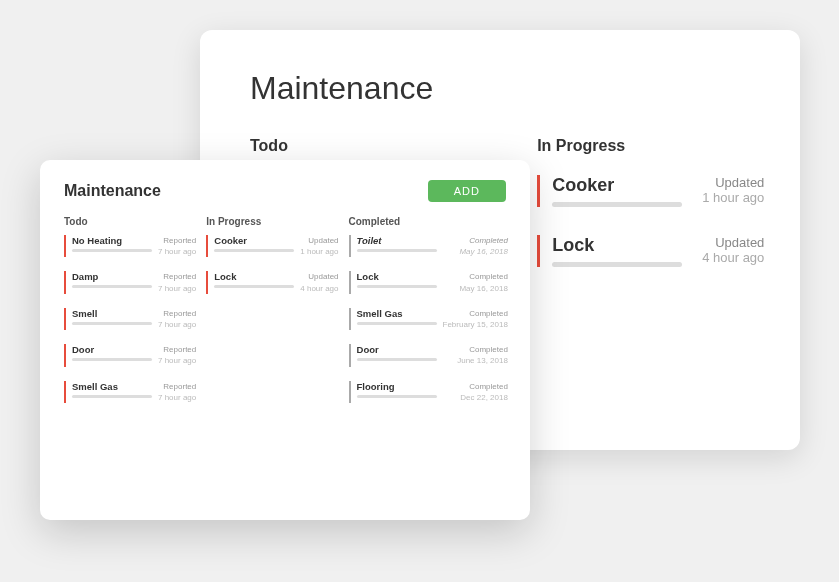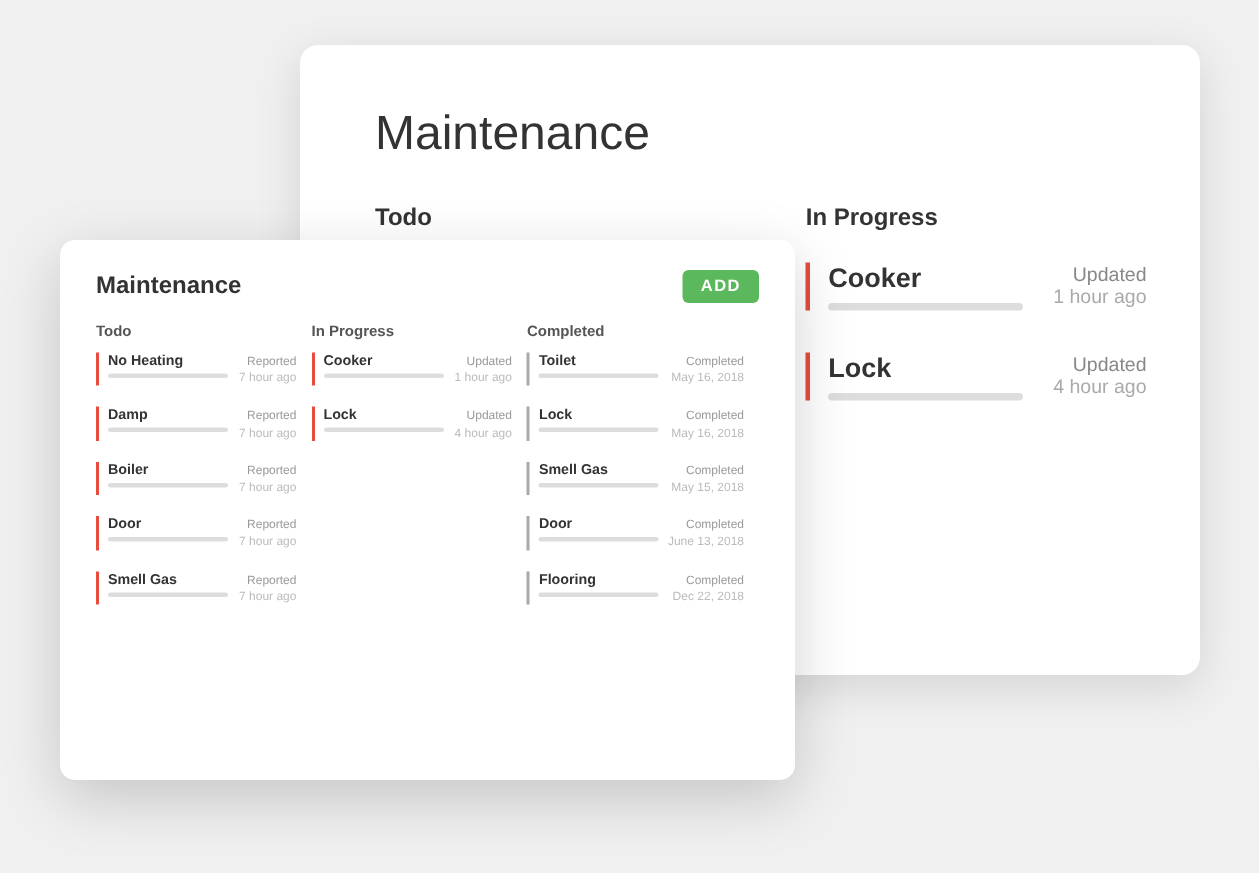--- a/index.html
+++ b/index.html
@@ -121,23 +121,23 @@
       font-size: 16px;
       font-weight: 600;
       color: #333;
     }
 
     .fg-card .add-btn {
       background: #5cb85c;
       color: white;
       border: none;
       border-radius: 4px;
-      padding: 5px 12px;
+      padding: 5px 26px;
       font-size: 11px;
-      font-weight: 700;
+      font-weight: 400;
       letter-spacing: 1px;
       cursor: pointer;
     }
 
     .fg-card .fg-columns {
       display: flex;
       gap: 0;
     }
 
     .fg-card .fg-col {
@@ -280,21 +280,21 @@
           <div class="fg-item-bar"></div>
         </div>
         <div class="fg-item-status">
           <span class="s-label">Reported</span>
           <span class="s-time">7 hour ago</span>
         </div>
       </div>
 
       <div class="fg-item">
         <div class="fg-item-content">
-          <div class="fg-item-name">Boiler</div>
+          <div class="fg-item-name">Smell</div>
           <div class="fg-item-bar"></div>
         </div>
         <div class="fg-item-status">
           <span class="s-label">Reported</span>
           <span class="s-time">7 hour ago</span>
         </div>
       </div>
 
       <div class="fg-item">
         <div class="fg-item-content">
@@ -341,21 +341,21 @@
         <div class="fg-item-status">
           <span class="s-label">Updated</span>
           <span class="s-time">4 hour ago</span>
         </div>
       </div>
     </div>
 
     <div class="fg-col">
       <div class="fg-col-title">Completed</div>
 
-      <div class="fg-item" style="border-left-color:#aaa;">
+      <div class="fg-item" style="border-left-color:#aaa;font-style:italic;">
         <div class="fg-item-content">
           <div class="fg-item-name">Toilet</div>
           <div class="fg-item-bar"></div>
         </div>
         <div class="fg-item-status">
           <span class="s-label">Completed</span>
           <span class="s-time">May 16, 2018</span>
         </div>
       </div>
 
@@ -370,21 +370,21 @@
         </div>
       </div>
 
       <div class="fg-item" style="border-left-color:#aaa;">
         <div class="fg-item-content">
           <div class="fg-item-name">Smell Gas</div>
           <div class="fg-item-bar"></div>
         </div>
         <div class="fg-item-status">
           <span class="s-label">Completed</span>
-          <span class="s-time">May 15, 2018</span>
+          <span class="s-time">February 15, 2018</span>
         </div>
       </div>
 
       <div class="fg-item" style="border-left-color:#aaa;justify-content:space-between;">
         <div class="fg-item-content">
           <div class="fg-item-name">Door</div>
           <div class="fg-item-bar"></div>
         </div>
         <div class="fg-item-status">
           <span class="s-label">Completed</span>

